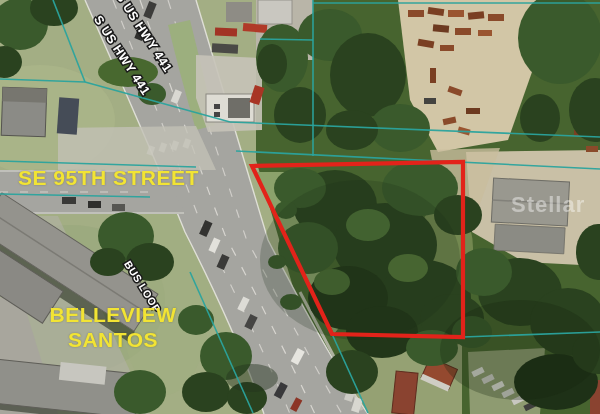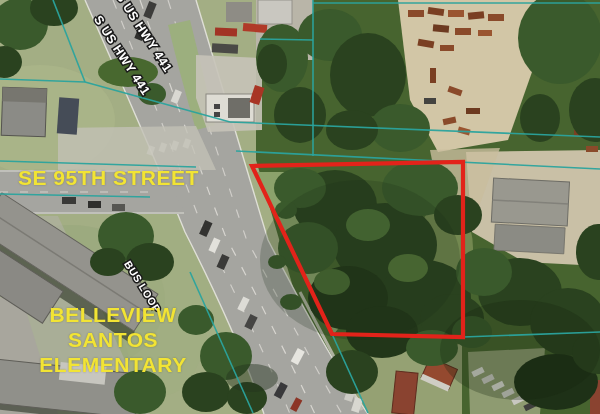--- a/index.html
+++ b/index.html
@@ -254,16 +254,16 @@
       <text class="svgtext" x="143" y="36" font-size="12.5" text-anchor="middle" letter-spacing="0.5" transform="rotate(57 143 33)">S US HWY 441</text>
       <text class="svgtext" x="121" y="59" font-size="12.5" text-anchor="middle" letter-spacing="0.5" transform="rotate(57 121 56)">S US HWY 441</text>
       <text class="svgtext" x="142" y="290" font-size="10.5" text-anchor="middle" letter-spacing="0.5" transform="rotate(58 142 287)">BUS LOOP</text>
     </g>
   </svg>
 
   <div class="map-label street-label">SE 95TH STREET</div>
 
   <div class="map-label school-label">
     <div>BELLEVIEW SANTOS</div>
-    <div>ELEMENTARY</div>
   </div>
 
+  <div class="watermark">Stellar</div>
 </div>
 
 </body></html>

